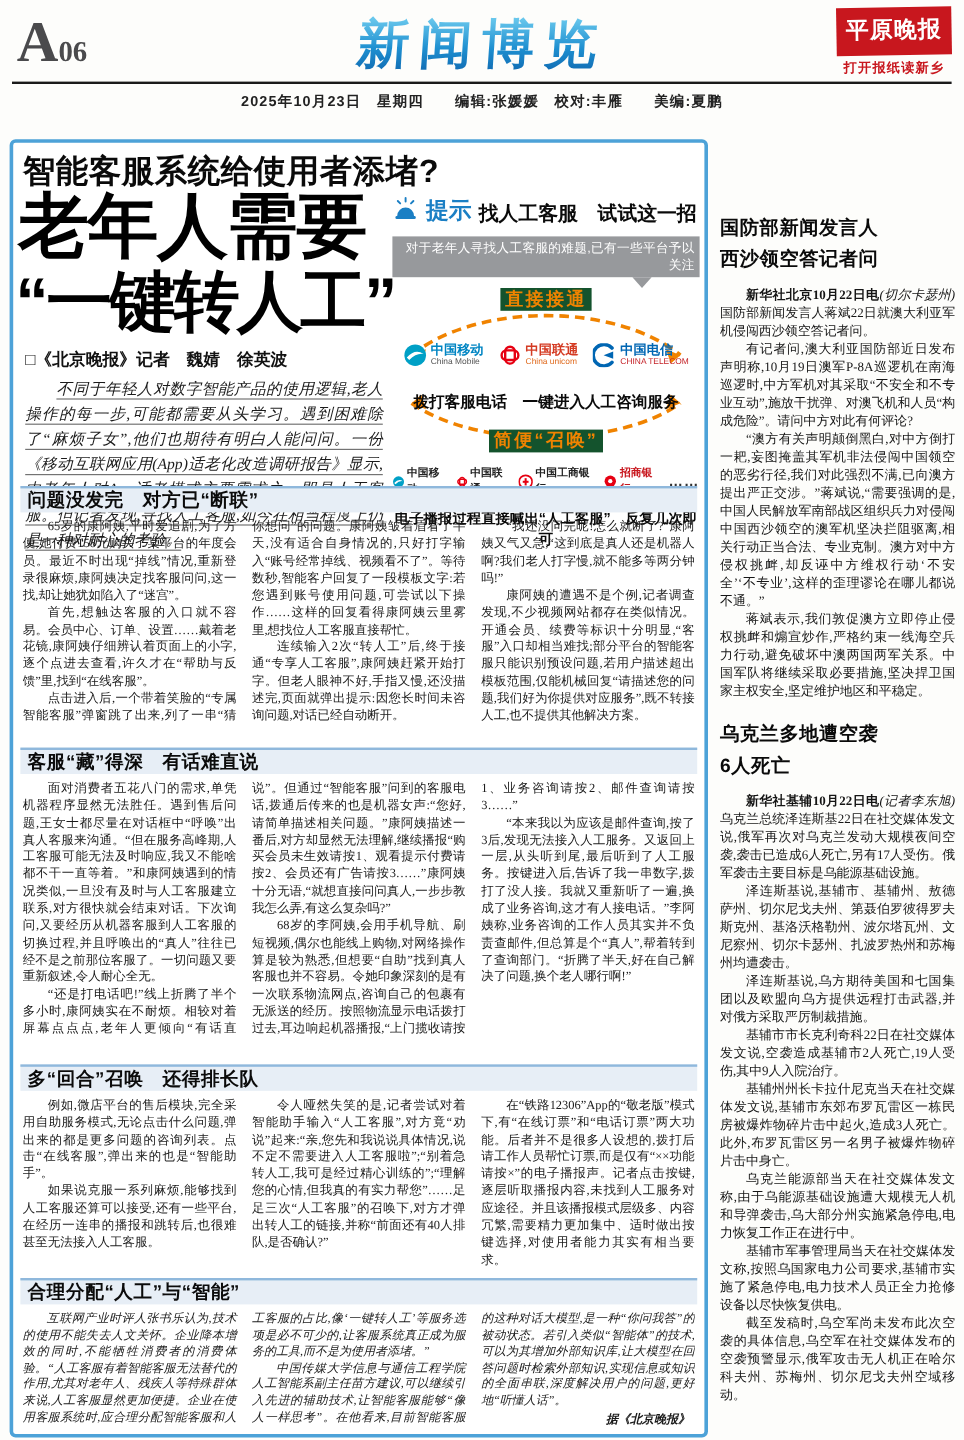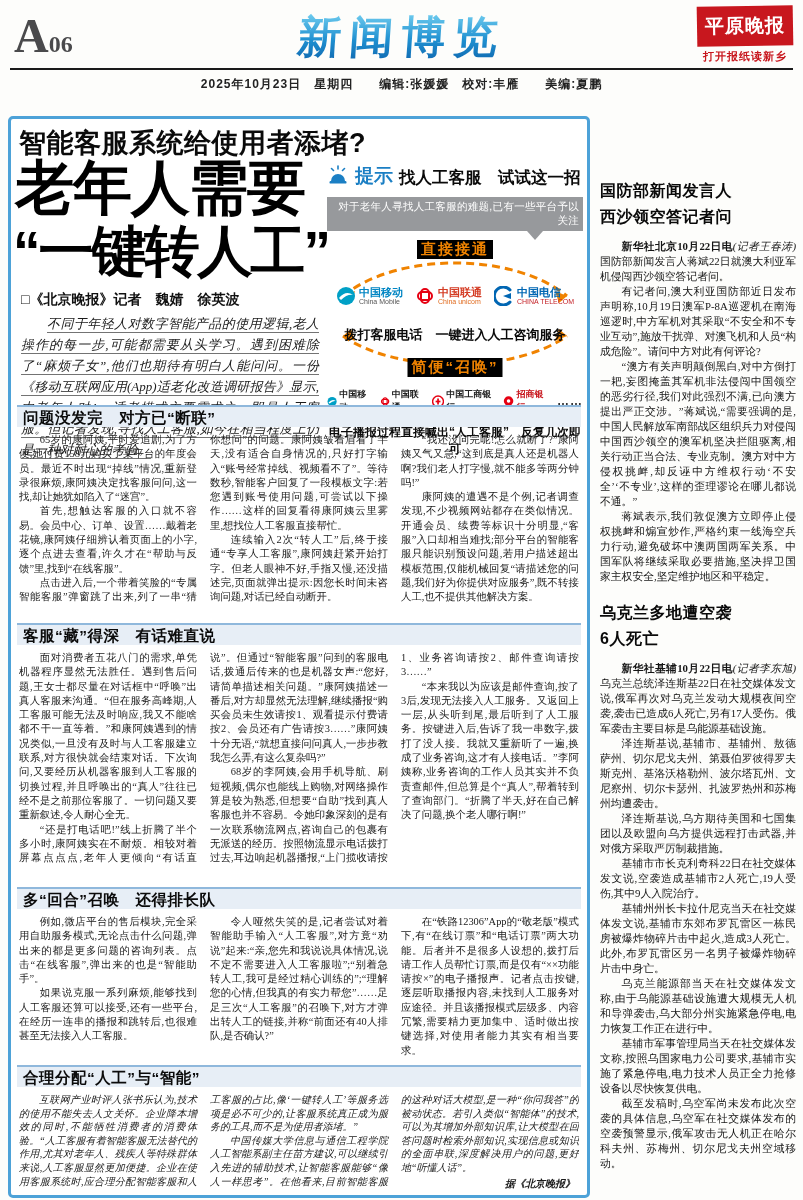--- a/index.html
+++ b/index.html
@@ -33,21 +33,21 @@
 
   
   .tip { position:absolute; left:316px; top:44px; width:256px; }
   .tip-head { display:flex; align-items:flex-end; gap:6px; }
   .tip-label { color:#1b7fc4; font-size:19px; font-weight:900; }
   .tip-title { color:#0a0a0a; font-size:16.5px; font-weight:900; }
   .tip-note { margin-top:8px; background:#97999c; color:#fff; font-size:10.5px; text-align:right; padding:3px 4px; letter-spacing:0.3px; }
   .tip-pointer { width:0; height:0; border-left:8px solid transparent; border-right:8px solid transparent; border-top:9px solid #97999c; margin-left:200px; }
   .diagram { position:relative; height:212px; margin-top:2px; }
   .diagram svg.arcs { position:absolute; inset:0; }
-  .d-label { position:absolute; left:50%; transform:translateX(-50%); background:#000000; padding:0 4px; color:#f08300; font-size:15px; font-weight:900; letter-spacing:2px; white-space:nowrap; }
+  .d-label { position:absolute; left:50%; transform:translateX(-50%); background:#14532d; padding:0 4px; color:#f08300; font-size:15px; font-weight:900; letter-spacing:2px; white-space:nowrap; }
   .d-label1 { top:-2px; } .d-label2 { top:116px; }
   .logo-row1 { position:absolute; top:44px; left:0; right:0; display:flex; justify-content:center; gap:12px; align-items:center; }
   .logo-item { display:flex; align-items:center; gap:3px; }
   .logo-text .cn { font-size:11px; font-weight:900; line-height:12px; }
   .logo-text .en { font-size:7px; line-height:8px; color:#555; }
   .cm .cn{color:#0085c3;} .cu .cn{color:#d43b23;} .cu .en{color:#e06a1d;} .ct .cn{color:#0066b3;} .ct .en{color:#c42127;}
   .d-caption1 { position:absolute; top:84px; left:0; right:0; text-align:center; font-size:13px; font-weight:900; color:#0a0a0a; }
   .logo-row2 { position:absolute; top:146px; left:0; right:0; display:flex; justify-content:center; gap:7px; align-items:center; }
   .mini { display:flex; align-items:center; gap:2px; font-size:9px; font-weight:900; color:#222; }
   .mini.red { color:#c8171e; }
@@ -243,21 +243,21 @@
         </div>
       </div>
   </div>
 
   <aside id="side-col">
       <div class="side-title">
         <div>国防部新闻发言人</div>
         <div>西沙领空答记者问</div>
       </div>
       <div class="side-body">
-        <p><span class="lead">新华社北京10月22日电</span><span class="rep">(记者王春涛)</span>国防部新闻发言人蒋斌22日就澳大利亚军机侵闯西沙领空答记者问。</p>
+        <p><span class="lead">新华社北京10月22日电</span><span class="rep">(切尔卡瑟州)</span>国防部新闻发言人蒋斌22日就澳大利亚军机侵闯西沙领空答记者问。</p>
         <p>有记者问,澳大利亚国防部近日发布声明称,10月19日澳军P-8A巡逻机在南海巡逻时,中方军机对其采取“不安全和不专业互动”,施放干扰弹、对澳飞机和人员“构成危险”。请问中方对此有何评论?</p>
         <p>“澳方有关声明颠倒黑白,对中方倒打一耙,妄图掩盖其军机非法侵闯中国领空的恶劣行径,我们对此强烈不满,已向澳方提出严正交涉。”蒋斌说,“需要强调的是,中国人民解放军南部战区组织兵力对侵闯中国西沙领空的澳军机坚决拦阻驱离,相关行动正当合法、专业克制。澳方对中方侵权挑衅,却反诬中方维权行动‘不安全’‘不专业’,这样的歪理谬论在哪儿都说不通。”</p>
         <p>蒋斌表示,我们敦促澳方立即停止侵权挑衅和煽宣炒作,严格约束一线海空兵力行动,避免破坏中澳两国两军关系。中国军队将继续采取必要措施,坚决捍卫国家主权安全,坚定维护地区和平稳定。</p>
       </div>
       <div class="side-title second">
         <div>乌克兰多地遭空袭</div>
         <div>6人死亡</div>
       </div>
       <div class="side-body">
         <p><span class="lead">新华社基辅10月22日电</span><span class="rep">(记者李东旭)</span>乌克兰总统泽连斯基22日在社交媒体发文说,俄军再次对乌克兰发动大规模夜间空袭,袭击已造成6人死亡,另有17人受伤。俄军袭击主要目标是乌能源基础设施。</p>

